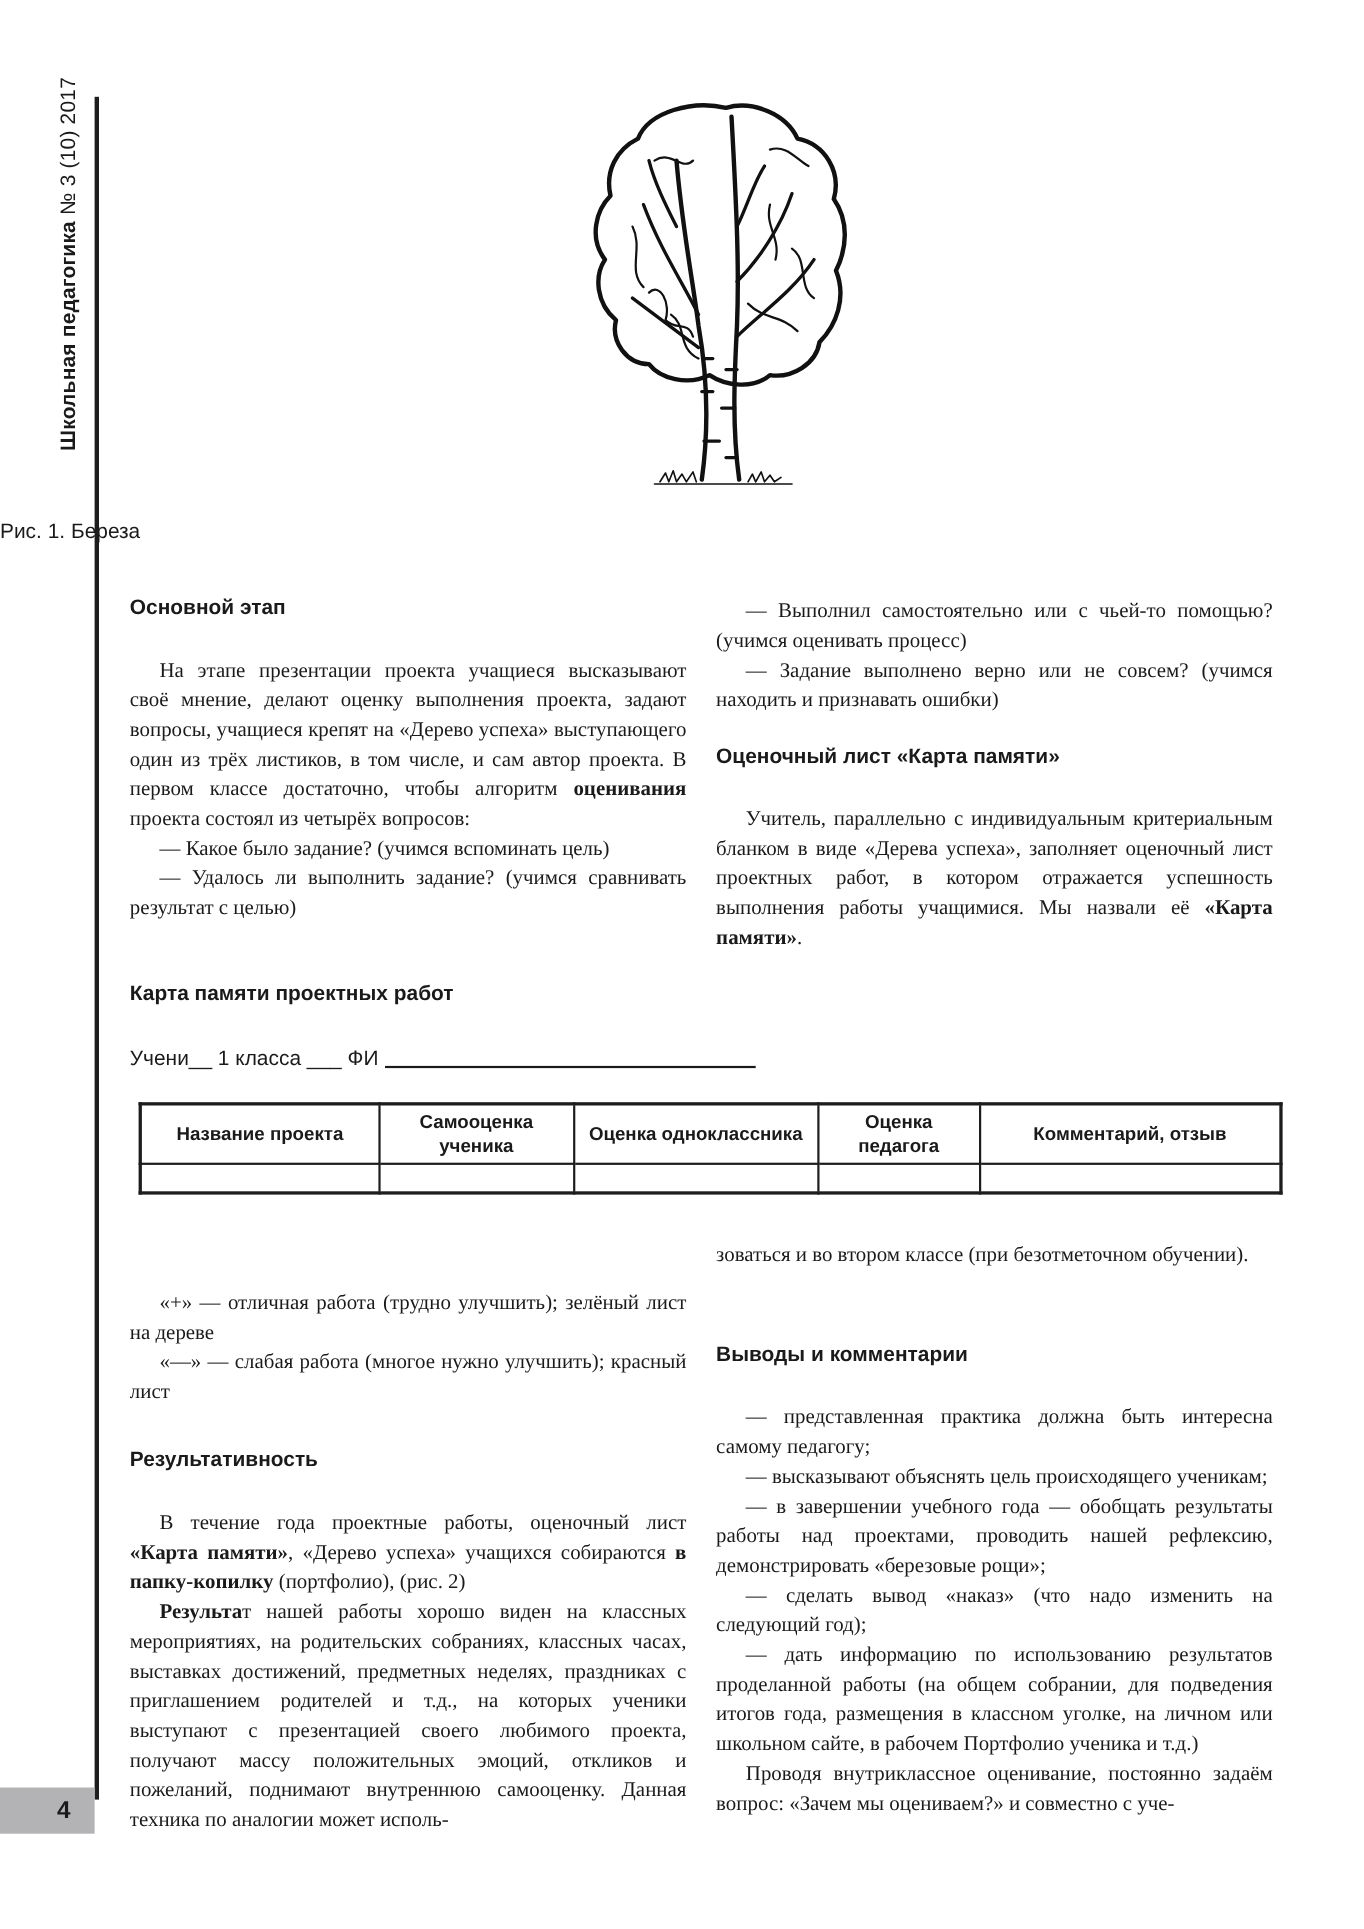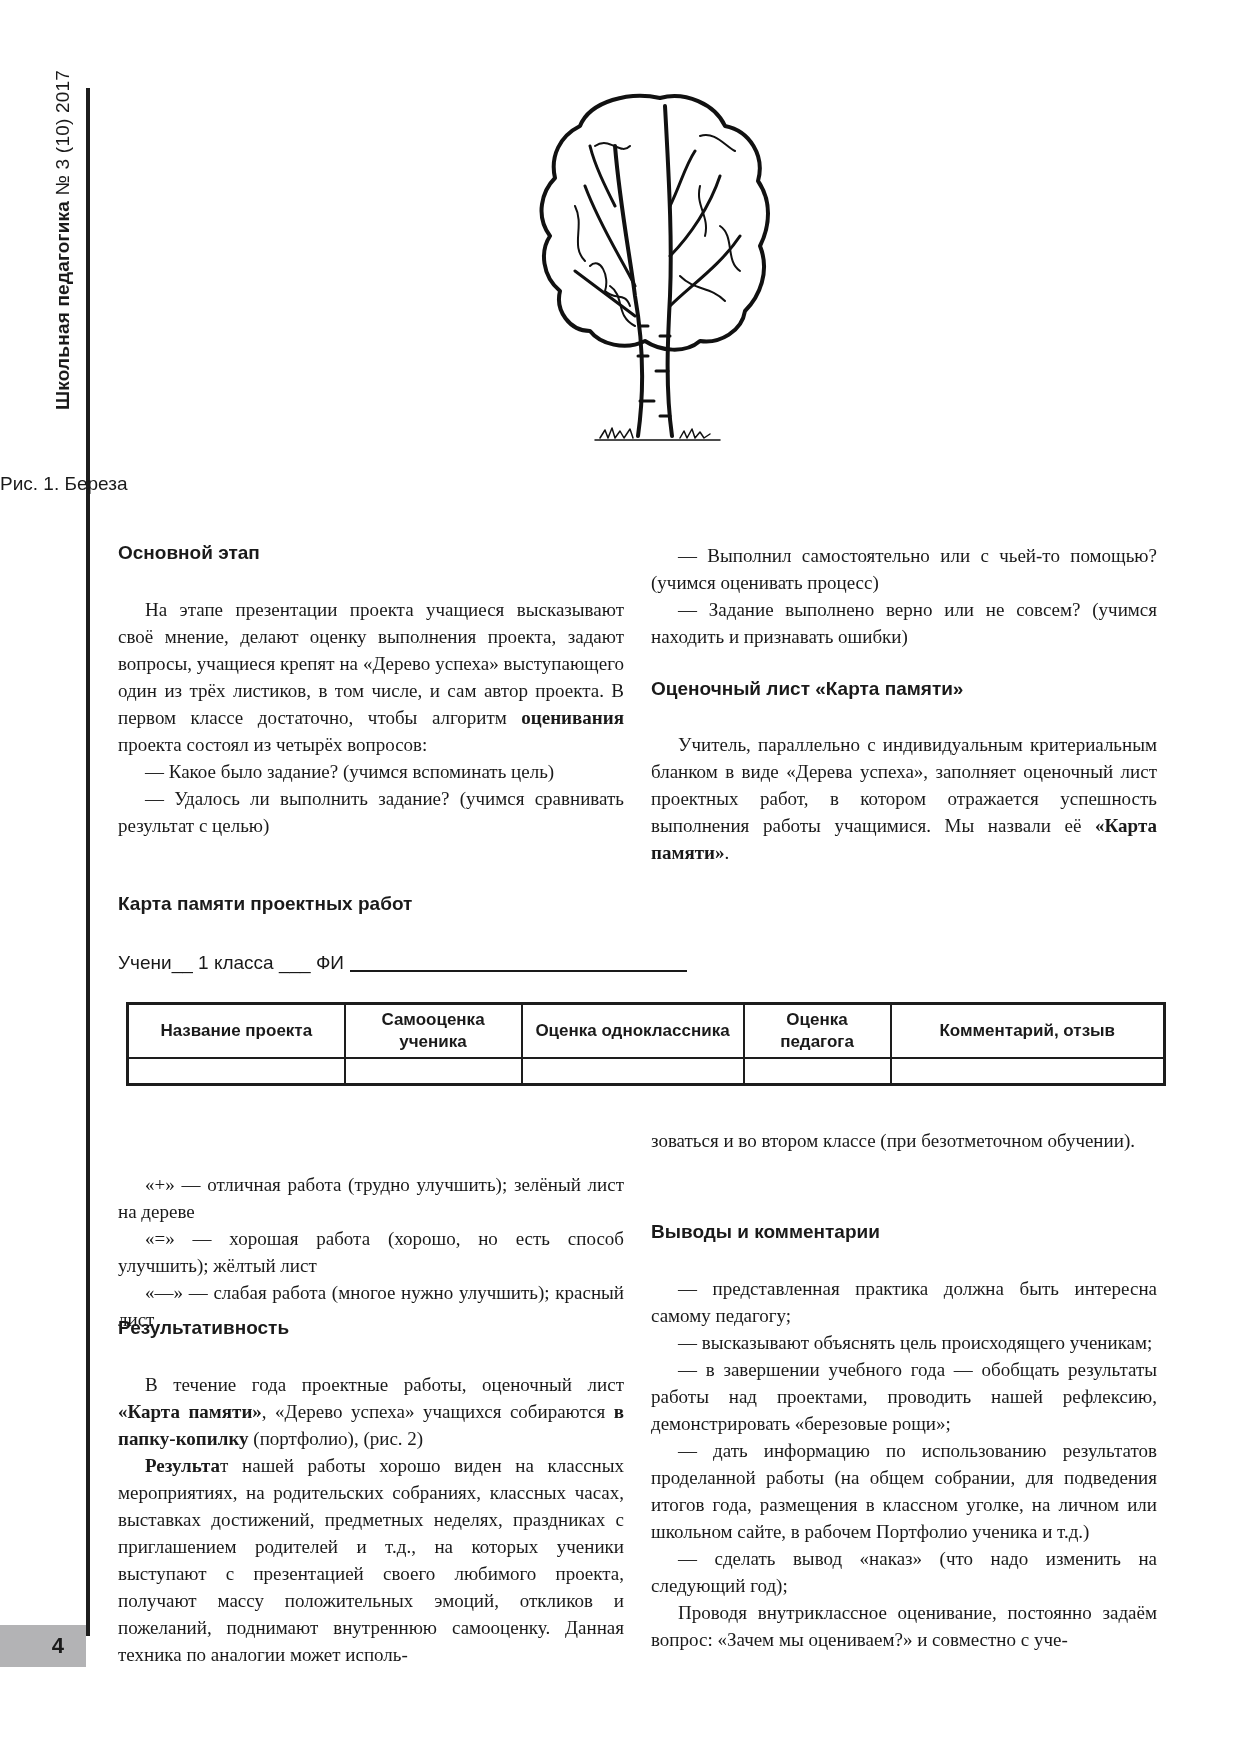--- a/index.html
+++ b/index.html
@@ -115,33 +115,32 @@
       <td></td>
       <td></td>
       <td></td>
       <td></td>
     </tr>
   </tbody>
 </table>
 
 <div class="col" style="left:118px; top:1127px; width:506px;margin-top:44px;">
   <p>«+» — отличная работа (трудно улучшить); зелёный лист на дереве</p>
-  <p>«=» — хорошая работа (хорошо, но есть способ улучшить); жёлтый лист</p>
   <p>«—» — слабая работа (многое нужно улучшить); красный лист</p>
 </div>
 <h2 style="left:118px; top:1317px;">Результативность</h2>
 <div class="col" style="left:118px; top:1371px; width:506px;">
   <p><span>В течение года проектные работы, оценочный лист </span><b class="inline">«Карта памяти»</b><span>, «Дерево успеха» учащихся собираются </span><b class="inline">в папку-копилку</b><span> (портфолио), (рис. 2)</span></p>
   <p><b class="inline">Результа</b><span>т нашей работы хорошо виден на классных мероприятиях, на родительских собраниях, классных часах, выставках достижений, предметных неделях, праздниках с приглашением родителей и т.д., на которых ученики выступают с презентацией своего любимого проекта, получают массу положительных эмоций, откликов и пожеланий, поднимают внутреннюю самооценку. Данная техника по аналогии может исполь-</span></p>
 </div>
 
 <div class="col" style="left:651px; top:1127px; width:506px;">
   <p class="noindent">зоваться и во втором классе (при безотметочном обучении).</p>
 </div>
 <h2 style="left:651px; top:1221px;">Выводы и комментарии</h2>
 <div class="col" style="left:651px; top:1275px; width:506px;">
   <p class="dash">— представленная практика должна быть интересна самому педагогу;</p>
   <p class="dash">— высказывают объяснять цель происходящего ученикам;</p>
   <p class="dash">— в завершении учебного года — обобщать результаты работы над проектами, проводить нашей рефлексию, демонстрировать «березовые рощи»;</p>
+  <p class="dash">— сделать вывод «наказ» (что надо изменить на следующий год);</p>
   <p class="dash">— дать информацию по использованию результатов проделанной работы (на общем собрании, для подведения итогов года, размещения в классном уголке, на личном или школьном сайте, в рабочем Портфолио ученика и т.д.)</p>
-  <p class="dash">— сделать вывод «наказ» (что надо изменить на следующий год);</p>
   <p>Проводя внутриклассное оценивание, постоянно задаём вопрос: «Зачем мы оцениваем?» и совместно с уче-</p>
 </div>
 
 </body></html>

